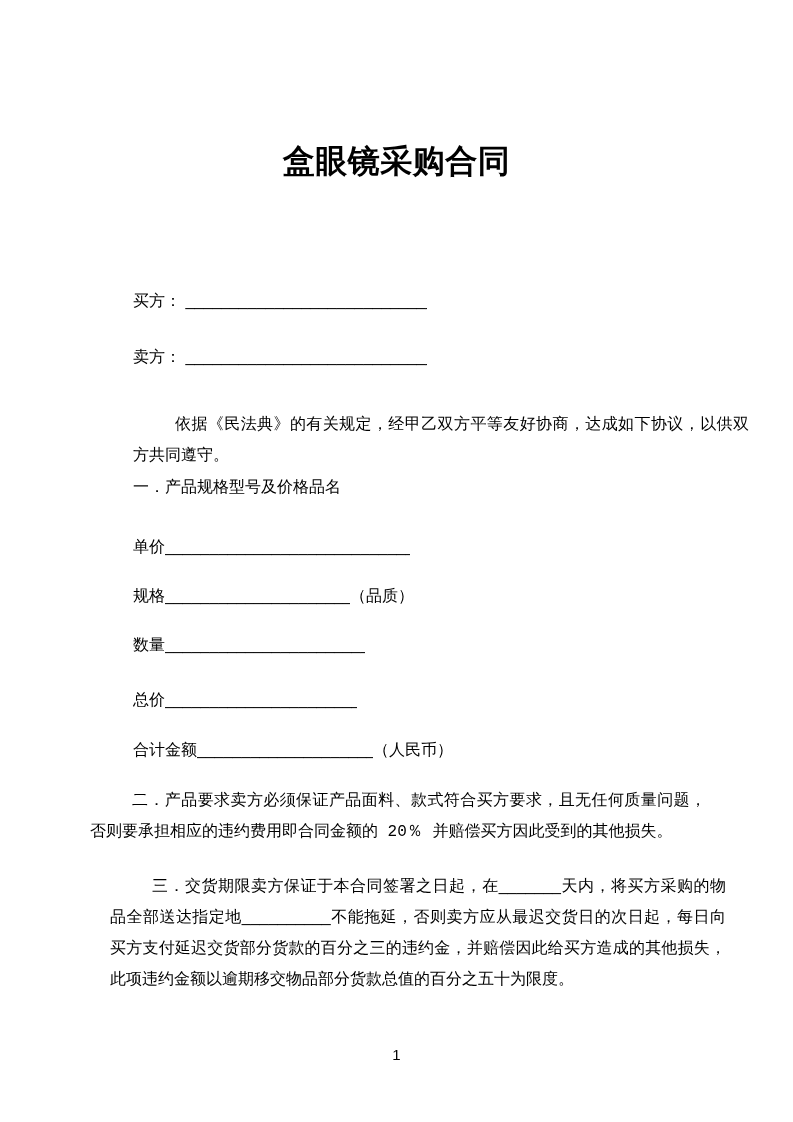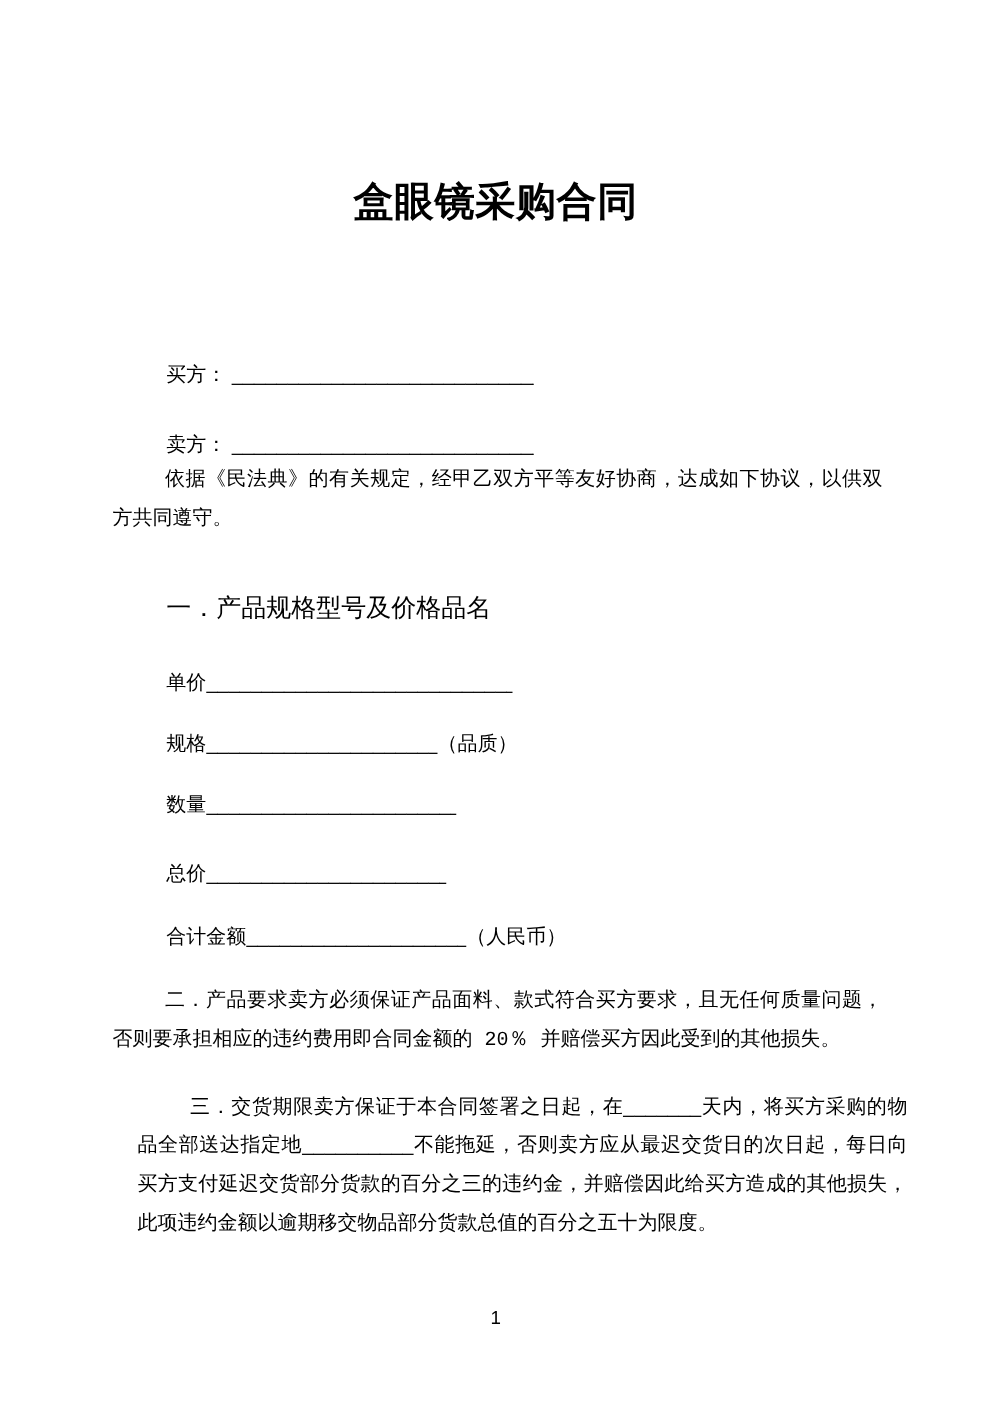--- a/index.html
+++ b/index.html
@@ -40,21 +40,21 @@
     font-size: 16px;
     line-height: 31px;
     text-align: justify;
     text-indent: 42px;
   }
   .heading {
     position: absolute;
     left: 90px;
     width: 616px;
     padding-left: 43px;
-    font-size: 20px;
+    font-size: 16px;
     line-height: 20px;
   }
   .blank {
     display: inline-block;
     overflow: hidden;
     white-space: nowrap;
     vertical-align: bottom;
     height: 20px;
     letter-spacing: 0;
   }
@@ -77,21 +77,21 @@
 <body>
 
 <div class="page">
 
   <div class="doc-title">盒眼镜采购合同</div>
 
   <div class="row" style="top: 291px;"><span>买方：</span><span> </span><span class="blank w242">________________________________________________</span></div>
 
   <div class="row" style="top: 347px;"><span>卖方：</span><span> </span><span class="blank w242">________________________________________________</span></div>
 
-  <div class="para" style="top: 368px;">依据《民法典》的有关规定，经甲乙双方平等友好协商，达成如下协议，以供双方共同遵守。</div>
+  <div class="para" style="top: 408px; margin-left: 43px;">依据《民法典》的有关规定，经甲乙双方平等友好协商，达成如下协议，以供双方共同遵守。</div>
 
   <div class="heading" style="top: 477px;">一．产品规格型号及价格品名</div>
 
   <div class="row" style="top: 537px;"><span>单价</span><span class="blank w245">________________________________________________</span><span></span></div>
 
   <div class="row" style="top: 586px;"><span>规格</span><span class="blank w185">________________________________________________</span><span>（品质）</span></div>
 
   <div class="row" style="top: 635px;"><span>数量</span><span class="blank w200">________________________________________________</span><span></span></div>
 
   <div class="row" style="top: 690px;"><span>总价</span><span class="blank w192">________________________________________________</span><span></span></div>

